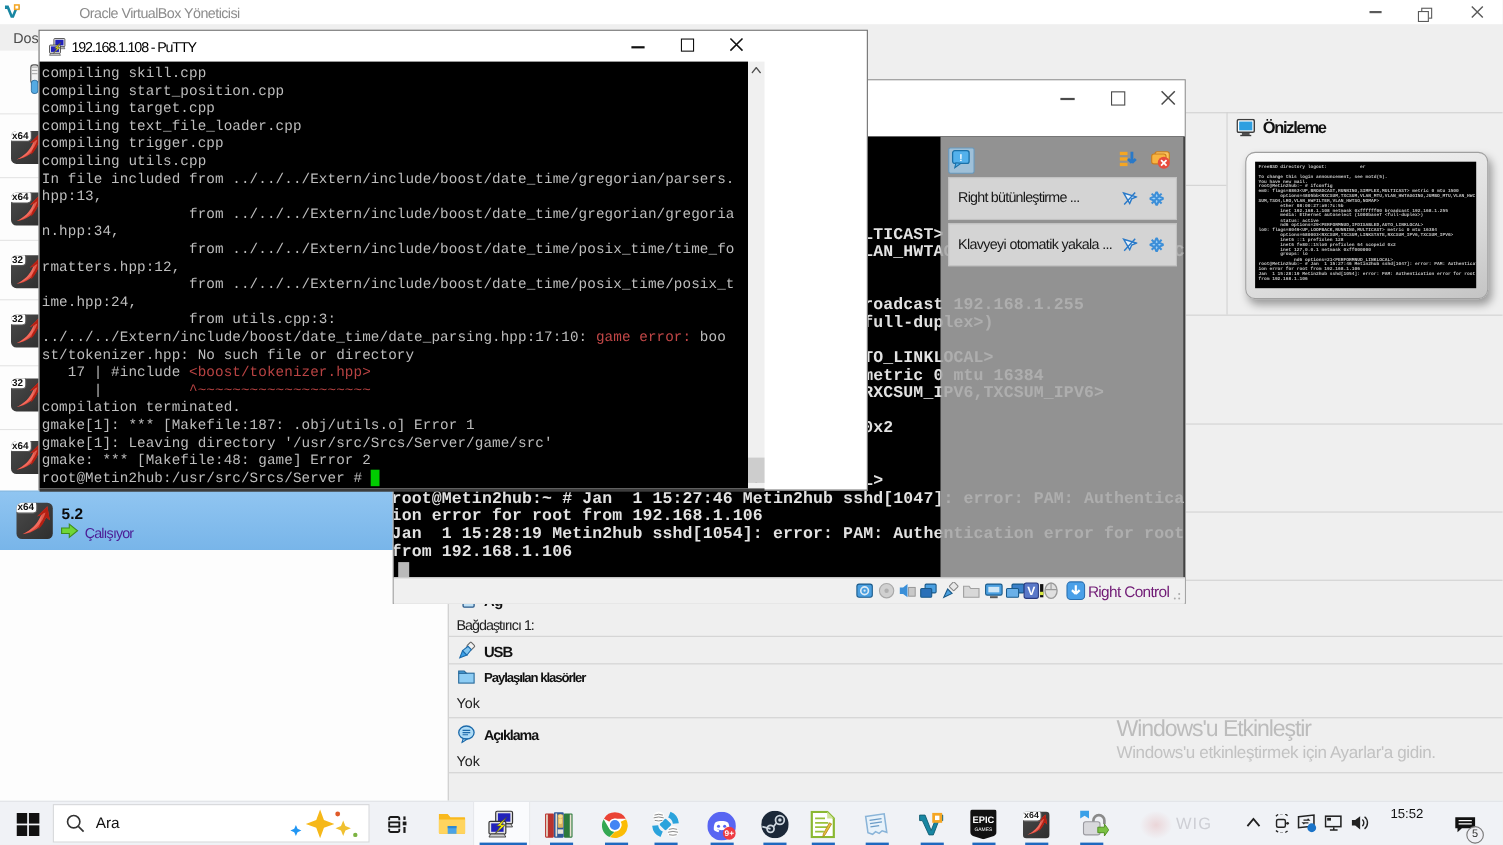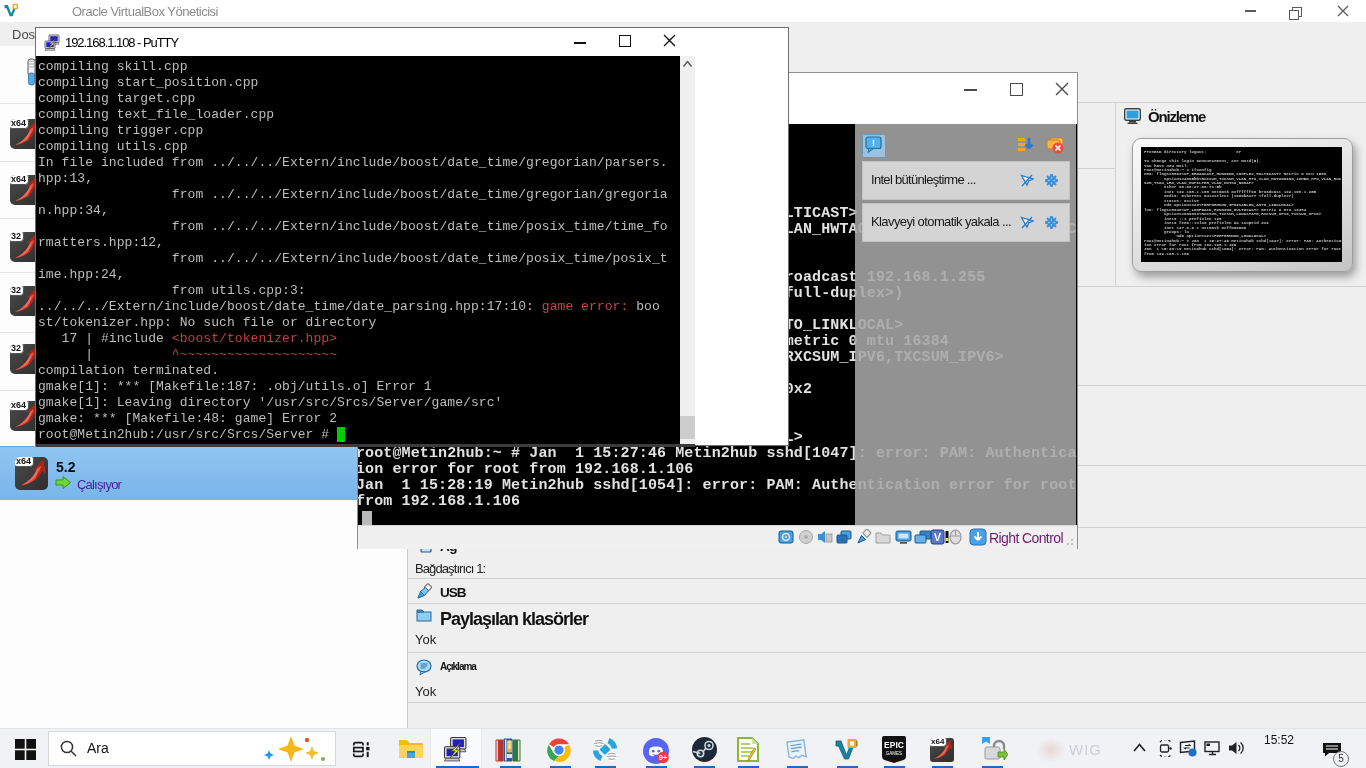--- a/index.html
+++ b/index.html
@@ -147,30 +147,32 @@
     <rect x="9.5" y="1.5" width="5.5" height="5.5" rx="1" transform="rotate(45 12 4)" fill="#f2f2f2" stroke="#666" stroke-width="1"></rect>
     <path d="M2 15 L4.5 8.5 L8.5 12.5 Z" fill="#3aa0e8" stroke="#1c6aaa" stroke-width="1"></path>
     <path d="M4.5 8.5 L9.5 4.5 L12.5 7.5 L8.5 12.5 Z" fill="#7ec4f0" stroke="#1c6aaa" stroke-width="1"></path>
   </svg>
   <div class="a" style="left:440px;top:585px;font-size:13.5px;font-weight:bold;letter-spacing:-1px;color:#111;">USB</div>
   <svg class="a" style="left:416px;top:607px" width="16" height="16" viewBox="0 0 16 16">
       <path d="M1 3 h5 l2 2 h7 v9 h-14 Z" fill="#62b4ec"></path>
       <rect x="1" y="5" width="14" height="9" fill="#8ecdf4" stroke="#2a6a9a" stroke-width="1"></rect>
       <path d="M1 3 h5 l2 2 h-7 Z" fill="#4a9fd8" stroke="#2a6a9a" stroke-width="1"></path>
     </svg>
-  <div class="a" style="left:440px;top:609px;font-size:18px;font-weight:bold;letter-spacing:-1px;color:#111;">Paylaşılan klasörler</div>
+  <div class="a" style="left:440px;top:609px;font-size:12px;font-weight:bold;letter-spacing:-1px;color:#111;">Paylaşılan klasörler</div>
   <div class="a" style="left:415px;top:632px;font-size:13px;color:#222;">Yok</div>
   <svg class="a" style="left:416px;top:659px" width="17" height="17" viewBox="0 0 17 17">
     <ellipse cx="8" cy="7" rx="7" ry="6" fill="#aedcf7" stroke="#1c6aaa" stroke-width="1.2"></ellipse>
     <path d="M5 12.5 L4 16 L9 12.8 Z" fill="#aedcf7" stroke="#1c6aaa" stroke-width="1"></path>
     <path d="M4.5 5 h7 M4.5 7 h7 M4.5 9 h5" stroke="#1c6aaa" stroke-width="1"></path>
   </svg>
-  <div class="a" style="left:440px;top:661px;font-size:10px;font-weight:bold;letter-spacing:-1px;color:#111;">Açıklama</div>
+  <div class="a" style="left:440px;top:661px;font-size:13px;font-weight:bold;letter-spacing:-1px;color:#111;">Açıklama</div>
   <div class="a" style="left:415px;top:684px;font-size:13px;color:#222;">Yok</div>
 
+  <div class="a" style="left:1015px;top:651px;font-size:21px;letter-spacing:-1px;color:#bcbcbc;">Windows'u Etkinleştir</div>
+  <div class="a" style="left:1015px;top:676px;font-size:15.5px;letter-spacing:-0.35px;color:#c2c2c2;">Windows'u etkinleştirmek için Ayarlar'a gidin.</div>
 </div>
 
 <div class="a" id="vmwin" style="left:357px;top:72px;width:721px;height:477px;background:#fff;border:1px solid #8f8f8f;box-sizing:border-box;">
 
   <div class="a" style="left:606px;top:16px;width:13px;height:1.5px;background:#4a4a4a;"></div>
   <div class="a" style="left:652px;top:10px;width:11px;height:11px;border:1.4px solid #4a4a4a;"></div>
   <svg class="a" style="left:697px;top:9px" width="14" height="14" viewBox="0 0 14 14">
       <path d="M1 1 L13 13 M13 1 L1 13" stroke="#4a4a4a" stroke-width="1.4"></path>
     </svg>
 
@@ -215,21 +217,21 @@
         <path d="M12 1 L12 11 M12 11 L8.5 7.5 M12 11 L15.5 7.5" stroke="#2979c8" stroke-width="2.6"></path>
       </svg>
       <svg class="a" style="left:191px;top:13px" width="19" height="18" viewBox="0 0 19 18">
         <rect x="4" y="1" width="13" height="9" rx="2" fill="#fbc25e" stroke="#c87d1e" stroke-width="1"></rect>
         <rect x="1" y="3" width="13" height="9" rx="2" fill="#f8b440" stroke="#c87d1e" stroke-width="1"></rect>
         <circle cx="12" cy="11" r="5.5" fill="#e84c3d"></circle>
         <path d="M9.5 8.5 L14.5 13.5 M14.5 8.5 L9.5 13.5" stroke="#fff" stroke-width="1.6"></path>
       </svg>
 
       <div class="a" style="left:7px;top:37px;width:206px;height:37px;background:#d4d4d4;border:1px solid #c2c2c2;"></div>
-      <div class="a" style="left:16px;top:48px;font-size:13px;letter-spacing:-0.7px;color:#181818;">Intel bütünleştirme ...</div>
+      <div class="a" style="left:16px;top:48px;font-size:13px;letter-spacing:-0.7px;color:#181818;">Right bütünleştirme ...</div>
       <svg class="a" style="left:165px;top:50px" width="14" height="13" viewBox="0 0 14 13">
           <path d="M1.5 1.5 L7 11 L8.8 6.8 L13 5 Z" fill="#e8f2fa" stroke="#2979c8" stroke-width="1.3"></path>
           <path d="M12 1 L2 12" stroke="#2979c8" stroke-width="1.3"></path>
         </svg>
       <svg class="a" style="left:190px;top:50px" width="13" height="13" viewBox="0 0 13 13">
           <path d="M6.5 0 L8.5 4.5 L13 6.5 L8.5 8.5 L6.5 13 L4.5 8.5 L0 6.5 L4.5 4.5 Z M2 2 L11 11 M11 2 L2 11" stroke="#3b8ed8" stroke-width="1.8" fill="#9fd0f5"></path>
         </svg>
       <div class="a" style="left:7px;top:79px;width:206px;height:37px;background:#d4d4d4;border:1px solid #c2c2c2;"></div>
       <div class="a" style="left:16px;top:90px;font-size:13px;letter-spacing:-0.6px;color:#181818;">Klavyeyi otomatik yakala ...</div>
       <svg class="a" style="left:165px;top:92px" width="14" height="13" viewBox="0 0 14 13">

